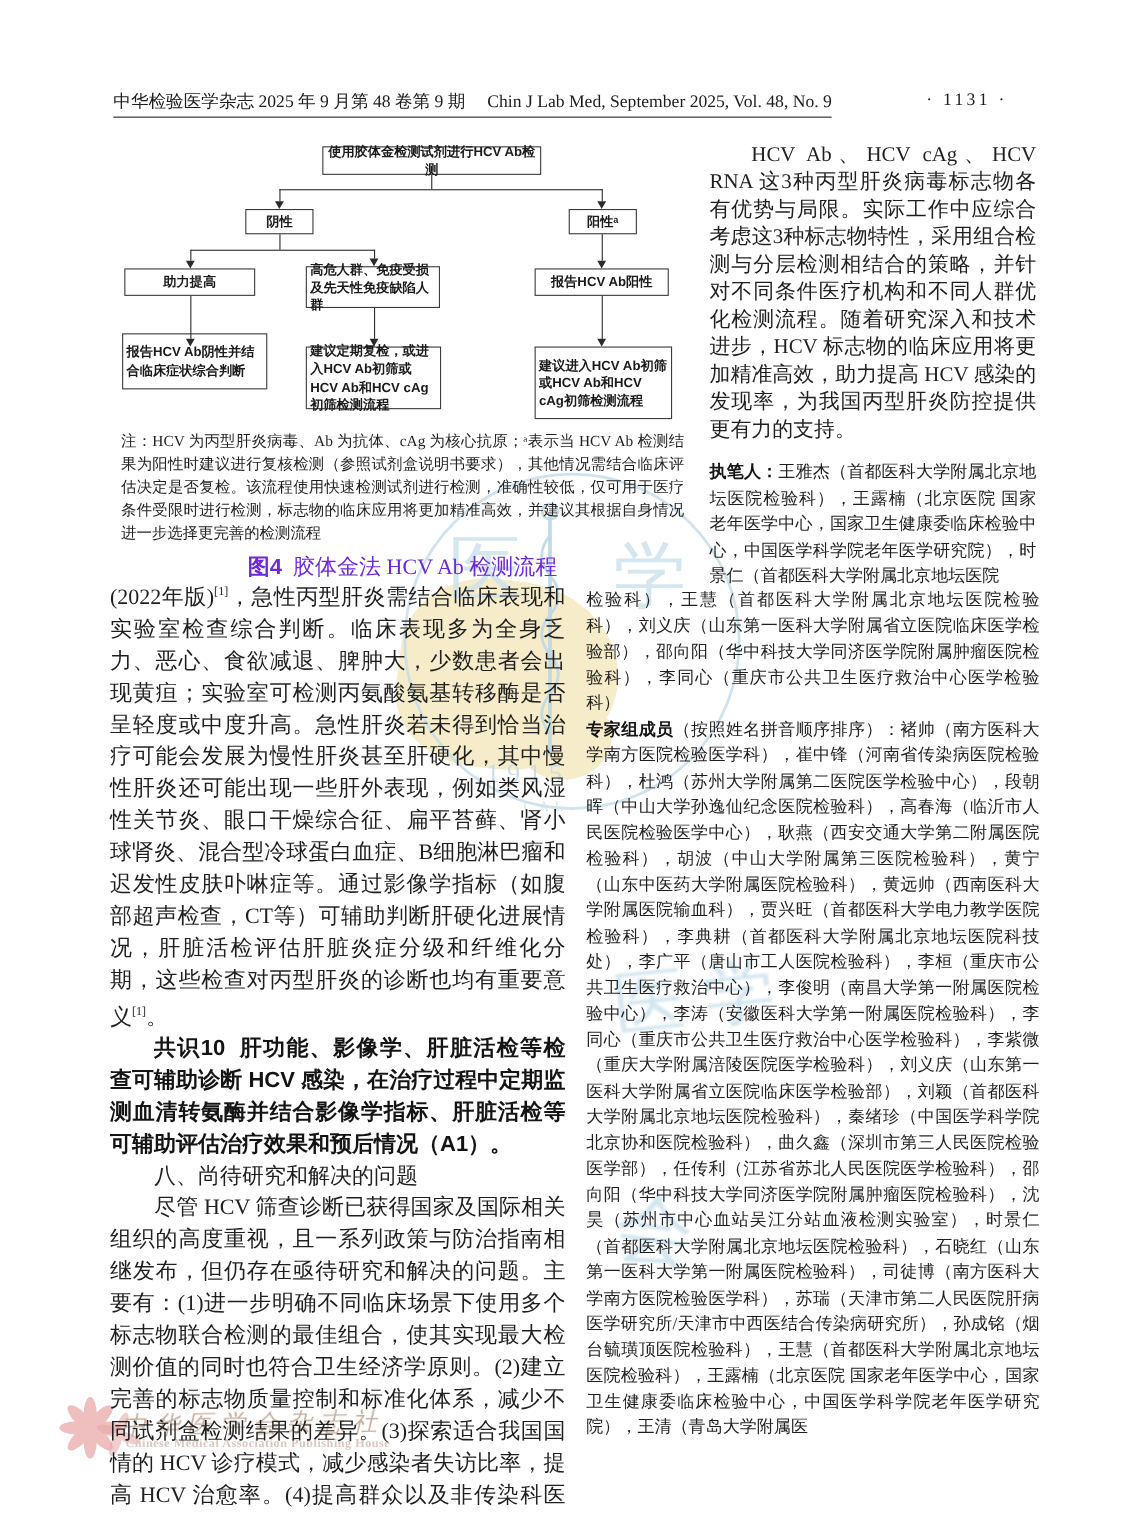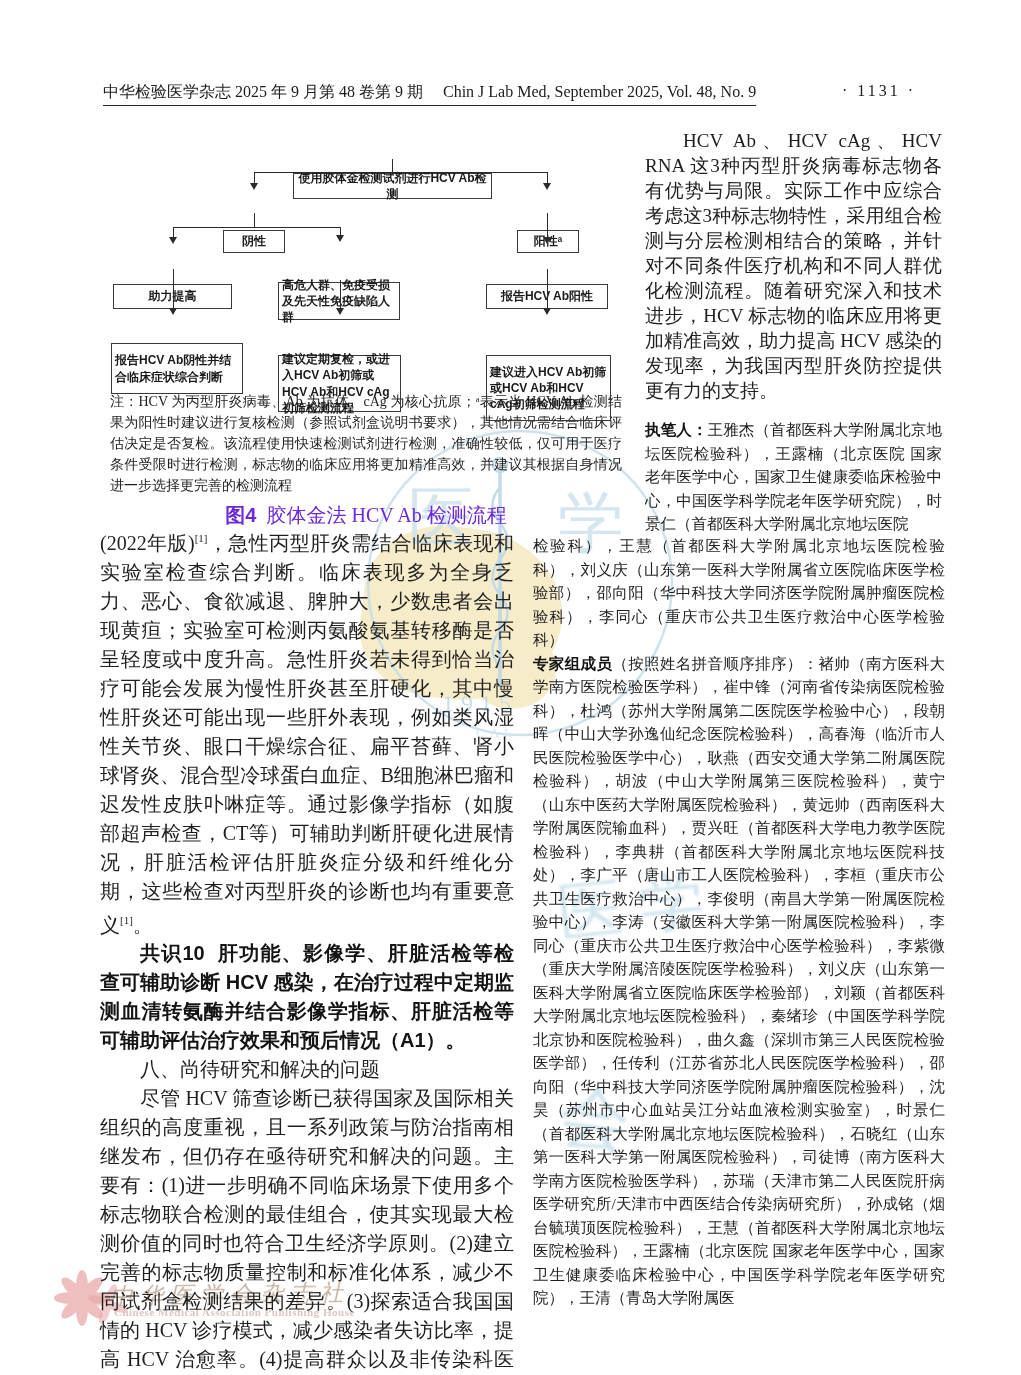--- a/index.html
+++ b/index.html
@@ -20,21 +20,21 @@
            font-weight:bold;font-size:29px;letter-spacing:7px;color:#ecc9c3;filter:blur(.6px);}
   .pub-callig{left:110px;top:1279px;font-size:23px;font-style:italic;letter-spacing:7px;
               color:#c6b1a1;filter:blur(.4px);transform:rotate(-1deg);}
   .pub-en{left:114px;top:1306px;font-size:11px;font-weight:bold;letter-spacing:.5px;color:#dcc6bd;text-align:right;}
   
   .figure{position:absolute;left:110px;top:131px;width:512px;z-index:1;}
   .flowchart{position:relative;width:512px;height:250px;}
   .fb{position:absolute;border:1.3px solid #3a3a3a;background:rgba(255,255,255,.0);
       font-family:"Liberation Sans","DejaVu Sans",sans-serif;font-size:12px;font-weight:600;
       line-height:1.35;color:#1a1a1a;display:flex;align-items:center;justify-content:center;
-      text-align:center;box-sizing:border-box;padding:1px 3px;margin-top:40px;}
+      text-align:center;box-sizing:border-box;padding:1px 3px;}
   .fb.multi{text-align:left;justify-content:flex-start;}
   .cl{position:absolute;background:#2b2b2b;}
   .ah{position:absolute;width:0;height:0;border-left:4.5px solid transparent;
       border-right:4.5px solid transparent;border-top:7px solid #2b2b2b;}
   .fig-note{margin:10px 0 0 0;font-size:14px;line-height:21px;text-align:justify;color:#1f1f1f;}
   .fig-caption{margin:6px 0 0 0;font-size:20px;text-align:center;color:#6d28d9;}
   .fig-caption .cap-label{font-family:"Liberation Sans","DejaVu Sans",sans-serif;font-weight:700;margin-right:10px;}
   
   p{margin:0;}
   .col{position:absolute;z-index:1;text-align:justify;color:#1f1f1f;}

